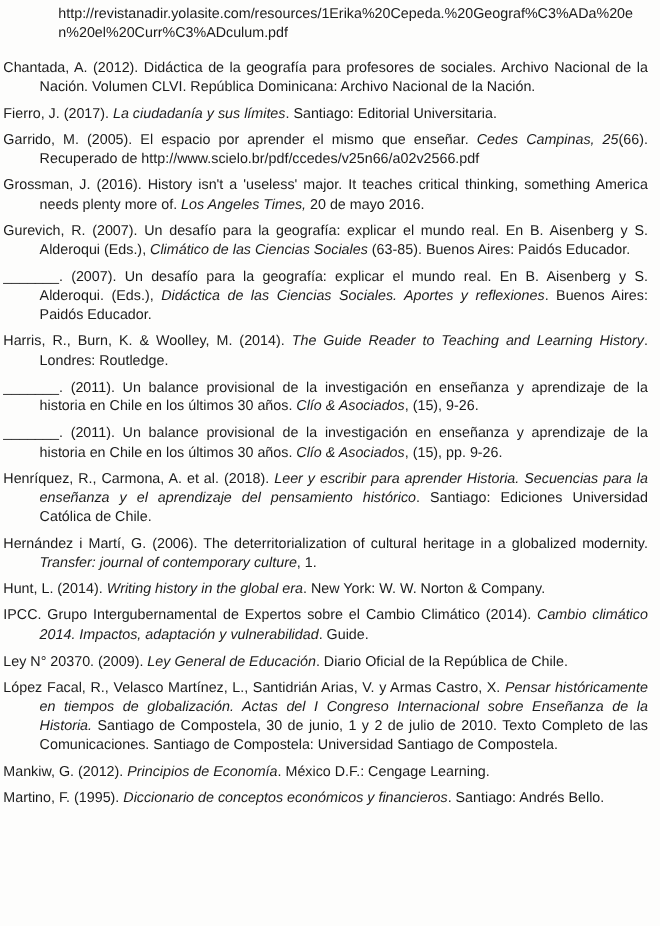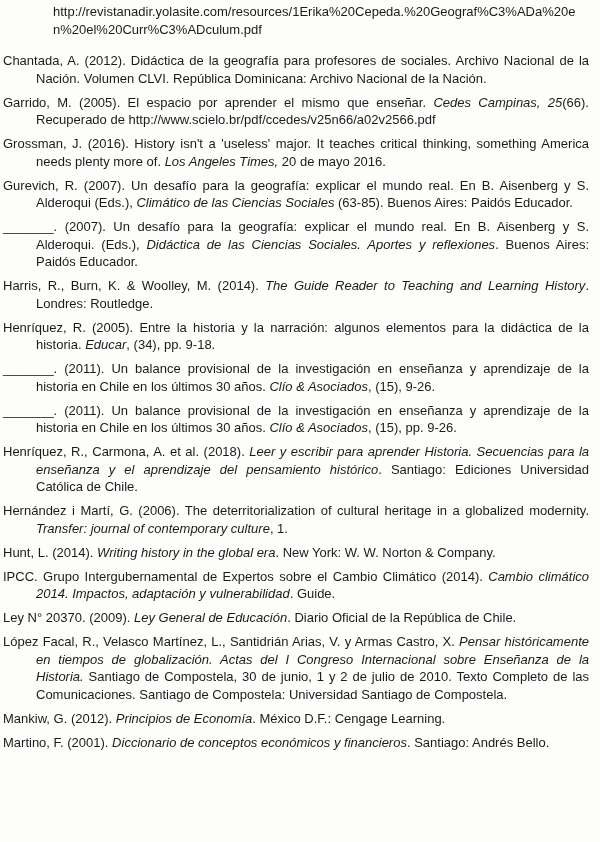--- a/index.html
+++ b/index.html
@@ -42,30 +42,30 @@
     margin-bottom: 14px;
   }
 </style>
 </head>
 <body>
 
 <div class="page">
   <div class="refs">
       <p class="ref url-continuation"><span>http://revistanadir.yolasite.com/resources/1Erika%20Cepeda.%20Geograf%C3%ADa%20en%20el%20Curr%C3%ADculum.pdf</span></p>
       <p class="ref"><span>Chantada, A. (2012). Didáctica de la geografía para profesores de sociales. Archivo Nacional de la Nación. Volumen CLVI. República Dominicana: Archivo Nacional de la Nación.</span></p>
+      <p class="ref"><span>Fierro, J. (2017). </span><em>La ciudadanía y sus límites</em><span>. Santiago: Editorial Universitaria.</span></p>
       <p class="ref"><span>Garrido, M. (2005). El espacio por aprender el mismo que enseñar. </span><em>Cedes Campinas, 25</em><span>(66). Recuperado de http://www.scielo.br/pdf/ccedes/v25n66/a02v2566.pdf</span></p>
       <p class="ref"><span>Grossman, J. (2016). History isn't a 'useless' major. It teaches critical thinking, something America needs plenty more of. </span><em>Los Angeles Times,</em><span> 20 de mayo 2016.</span></p>
       <p class="ref"><span>Gurevich, R. (2007). Un desafío para la geografía: explicar el mundo real. En B. Aisenberg y S. Alderoqui (Eds.), </span><em>Climático de las Ciencias Sociales</em><span> (63-85). Buenos Aires: Paidós Educador.</span></p>
       <p class="ref"><span>_______. (2007). Un desafío para la geografía: explicar el mundo real. En B. Aisenberg y S. Alderoqui. (Eds.), </span><em>Didáctica de las Ciencias Sociales. Aportes y reflexiones</em><span>. Buenos Aires: Paidós Educador.</span></p>
       <p class="ref"><span>Harris, R., Burn, K. &amp; Woolley, M. (2014). </span><em>The Guide Reader to Teaching and Learning History</em><span>. Londres: Routledge.</span></p>
-      <p class="ref"><span>Henríquez, R. (2005). Entre la historia y la narración: algunos elementos para la didáctica de la historia. </span><em>Educar</em><span>, (34), pp. 9-18.</span></p>
       <p class="ref"><span>_______. (2011). Un balance provisional de la investigación en enseñanza y aprendizaje de la historia en Chile en los últimos 30 años. </span><em>Clío &amp; Asociados</em><span>, (15), 9-26.</span></p>
       <p class="ref"><span>_______. (2011). Un balance provisional de la investigación en enseñanza y aprendizaje de la historia en Chile en los últimos 30 años. </span><em>Clío &amp; Asociados</em><span>, (15), pp. 9-26.</span></p>
       <p class="ref"><span>Henríquez, R., Carmona, A. et al. (2018). </span><em>Leer y escribir para aprender Historia. Secuencias para la enseñanza y el aprendizaje del pensamiento histórico</em><span>. Santiago: Ediciones Universidad Católica de Chile.</span></p>
       <p class="ref"><span>Hernández i Martí, G. (2006). The deterritorialization of cultural heritage in a globalized modernity. </span><em>Transfer: journal of contemporary culture</em><span>, 1.</span></p>
       <p class="ref"><span>Hunt, L. (2014). </span><em>Writing history in the global era</em><span>. New York: W. W. Norton &amp; Company.</span></p>
       <p class="ref"><span>IPCC. Grupo Intergubernamental de Expertos sobre el Cambio Climático (2014). </span><em>Cambio climático 2014. Impactos, adaptación y vulnerabilidad</em><span>. Guide.</span></p>
       <p class="ref"><span>Ley N° 20370. (2009). </span><em>Ley General de Educación</em><span>. Diario Oficial de la República de Chile.</span></p>
       <p class="ref"><span>López Facal, R., Velasco Martínez, L., Santidrián Arias, V. y Armas Castro, X. </span><em>Pensar históricamente en tiempos de globalización. Actas del I Congreso Internacional sobre Enseñanza de la Historia.</em><span> Santiago de Compostela, 30 de junio, 1 y 2 de julio de 2010. Texto Completo de las Comunicaciones. Santiago de Compostela: Universidad Santiago de Compostela.</span></p>
       <p class="ref"><span>Mankiw, G. (2012). </span><em>Principios de Economía</em><span>. México D.F.: Cengage Learning.</span></p>
-      <p class="ref"><span>Martino, F. (2001). </span><em>Diccionario de conceptos económicos y financieros</em><span>. Santiago: Andrés Bello.</span></p>
+      <p class="ref"><span>Martino, F. (1995). </span><em>Diccionario de conceptos económicos y financieros</em><span>. Santiago: Andrés Bello.</span></p>
     </div>
 </div>
 
 </body></html>

